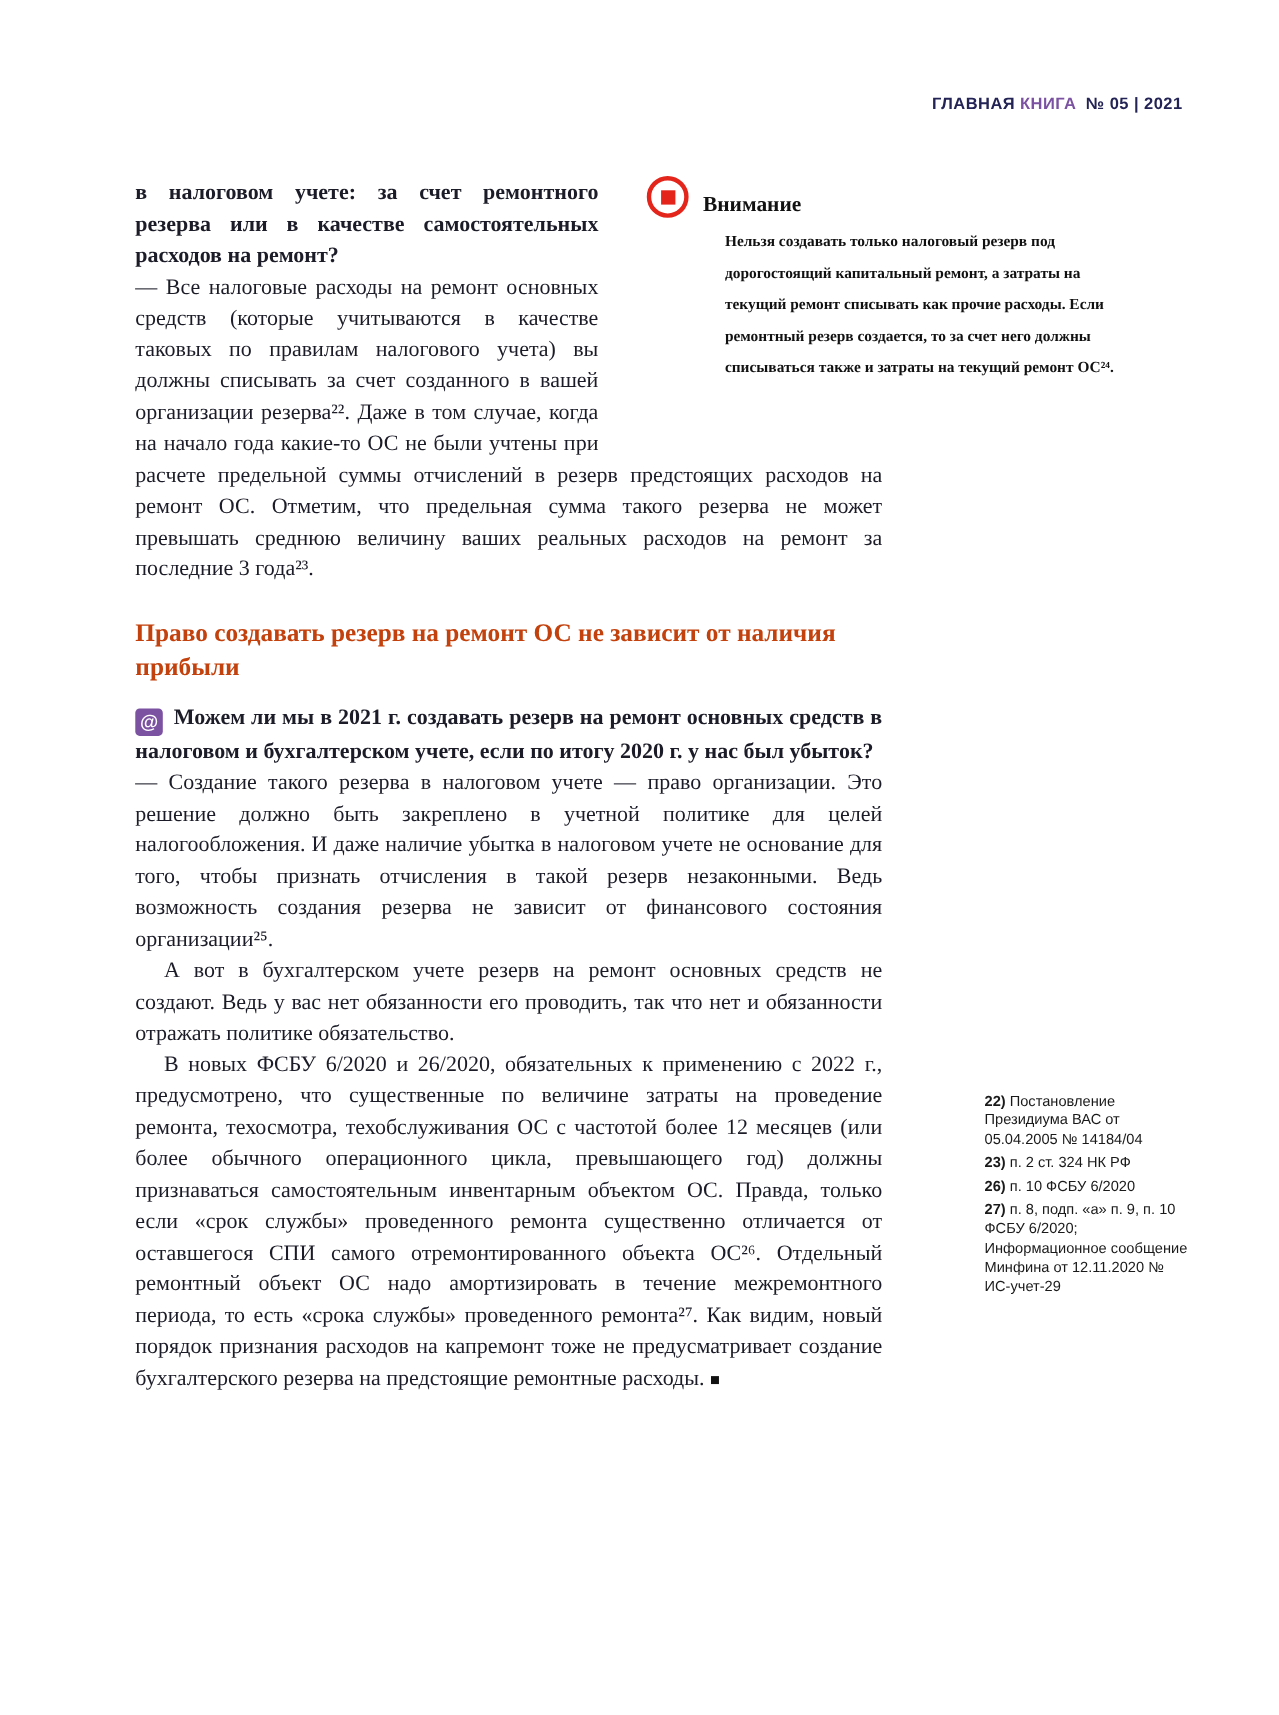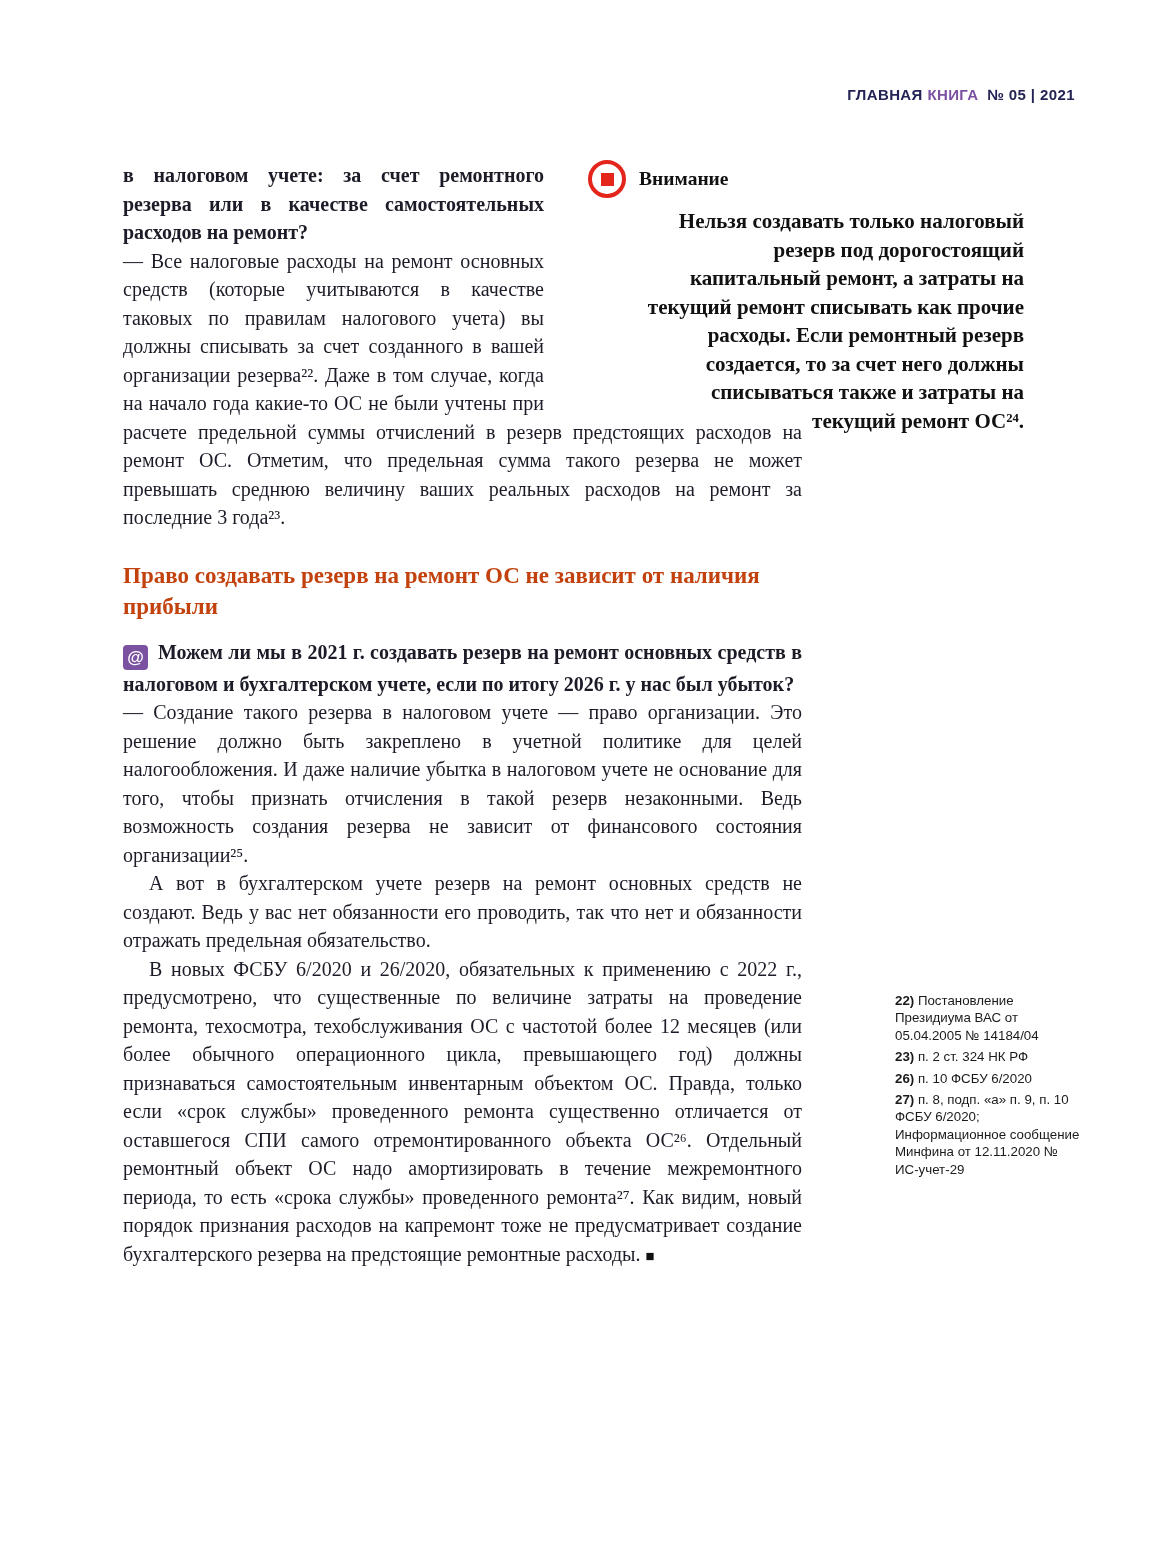--- a/index.html
+++ b/index.html
@@ -44,33 +44,33 @@
     background:#7b51a1; color:#ffffff;
     font-family:"Liberation Sans","DejaVu Sans",sans-serif;
     font-size:17px; line-height:25px; font-weight:bold;
     text-align:center; border-radius:4px;
     margin-right:10px; vertical-align:-4px;
   }
   .end-marker { font-size:15px; color:#111; }
 
   
   .attention { position:absolute; left:588px; top:160px; width:436px; }
-  .attention-head { display:flex; align-items:center; gap:13px; }
+  .attention-head { display:flex; align-items:flex-end; gap:13px; }
   .attn-icon {
     width:38px; height:38px; flex:0 0 38px;
     border:4px solid #e3251b; border-radius:50%;
     display:flex; align-items:center; justify-content:center;
     background:#ffffff;
   }
   .attn-icon .sq { width:13px; height:13px; background:#e3251b; }
   .attention-title { font-weight:bold; font-size:19.5px; color:#111; }
   .attention-body {
-    margin-left:50px; margin-top:9px;
-    font-weight:bold; font-size:21px; line-height:28.5px;
-    color:#111; text-align:right;
+    margin-left:71px; margin-top:9px;
+    font-weight:bold; font-size:14px; line-height:28.5px;
+    color:#111; text-align:left;
   }
 
   
   .footnotes {
     position:absolute; left:855px; top:992px; width:225px;
     font-family:"Liberation Sans","DejaVu Sans",sans-serif;
     font-size:13.3px; line-height:17.4px; color:#1a1a1a;
     text-align:left;
   }
   .footnote { margin-bottom:4px;margin-left:40px; }
@@ -103,24 +103,24 @@
     <div class="attention-body">Нельзя создавать только налоговый резерв под дорогостоящий капитальный ремонт, а затраты на текущий ремонт списывать как прочие расходы. Если ремонтный резерв создается, то за счет него должны списываться также и затраты на текущий ремонт ОС²⁴.</div>
   </aside>
 
   <div class="article">
     <div class="float-spacer"></div>
     <p class="lead-q">в налоговом учете: за счет ремонтного резерва или в качестве самостоятельных расходов на ремонт?</p>
     <p>— Все налоговые расходы на ремонт основных средств (которые учитываются в качестве таковых по правилам налогового учета) вы должны списывать за счет созданного в вашей организации резерва²². Даже в том случае, когда на начало года какие-то ОС не были учтены при расчете предельной суммы отчислений в резерв предстоящих расходов на ремонт ОС. Отметим, что предельная сумма такого резерва не может превышать среднюю величину ваших реальных расходов на ремонт за последние 3 года²³.</p>
 
     <h2 class="section-heading">Право создавать резерв на ремонт ОС не зависит от наличия прибыли</h2>
 
-    <p class="question"><span class="at-icon">@</span><span>Можем ли мы в 2021 г. создавать резерв на ремонт основных средств в налоговом и бухгалтерском учете, если по итогу 2026 г. у нас был убыток?</span></p>
+    <p class="question"><span class="at-icon">@</span><span>Можем ли мы в 2021 г. создавать резерв на ремонт основных средств в налоговом и бухгалтерском учете, если по итогу 2020 г. у нас был убыток?</span></p>
 
     <p>— Создание такого резерва в налоговом учете — право организации. Это решение должно быть закреплено в учетной политике для целей налогообложения. И даже наличие убытка в налоговом учете не основание для того, чтобы признать отчисления в такой резерв незаконными. Ведь возможность создания резерва не зависит от финансового состояния организации²⁵.</p>
-    <p class="indent">А вот в бухгалтерском учете резерв на ремонт основных средств не создают. Ведь у вас нет обязанности его проводить, так что нет и обязанности отражать предельная обязательство.</p>
+    <p class="indent">А вот в бухгалтерском учете резерв на ремонт основных средств не создают. Ведь у вас нет обязанности его проводить, так что нет и обязанности отражать политике обязательство.</p>
     <p class="indent"><span>В новых ФСБУ 6/2020 и 26/2020, обязательных к применению с 2022 г., предусмотрено, что существенные по величине затраты на проведение ремонта, техосмотра, техобслуживания ОС с частотой более 12 месяцев (или более обычного операционного цикла, превышающего год) должны признаваться самостоятельным инвентарным объектом ОС. Правда, только если «срок службы» проведенного ремонта существенно отличается от оставшегося СПИ самого отремонтированного объекта ОС²⁶. Отдельный ремонтный объект ОС надо амортизировать в течение межремонтного периода, то есть «срока службы» проведенного ремонта²⁷. Как видим, новый порядок признания расходов на капремонт тоже не предусматривает создание бухгалтерского резерва на предстоящие ремонтные расходы.</span> <span class="end-marker">■</span></p>
   </div>
 
   <div class="footnotes">
     <p class="footnote"><b>22)</b> <span>Постановление Президиума ВАС от 05.04.2005 № 14184/04</span></p>
     <p class="footnote"><b>23)</b> <span>п. 2 ст. 324 НК РФ</span></p>
     <p class="footnote"><b>26)</b> <span>п. 10 ФСБУ 6/2020</span></p>
     <p class="footnote"><b>27)</b> <span>п. 8, подп. «а» п. 9, п. 10 ФСБУ 6/2020; Информационное сообщение Минфина от 12.11.2020 № ИС-учет-29</span></p>
   </div>
 

